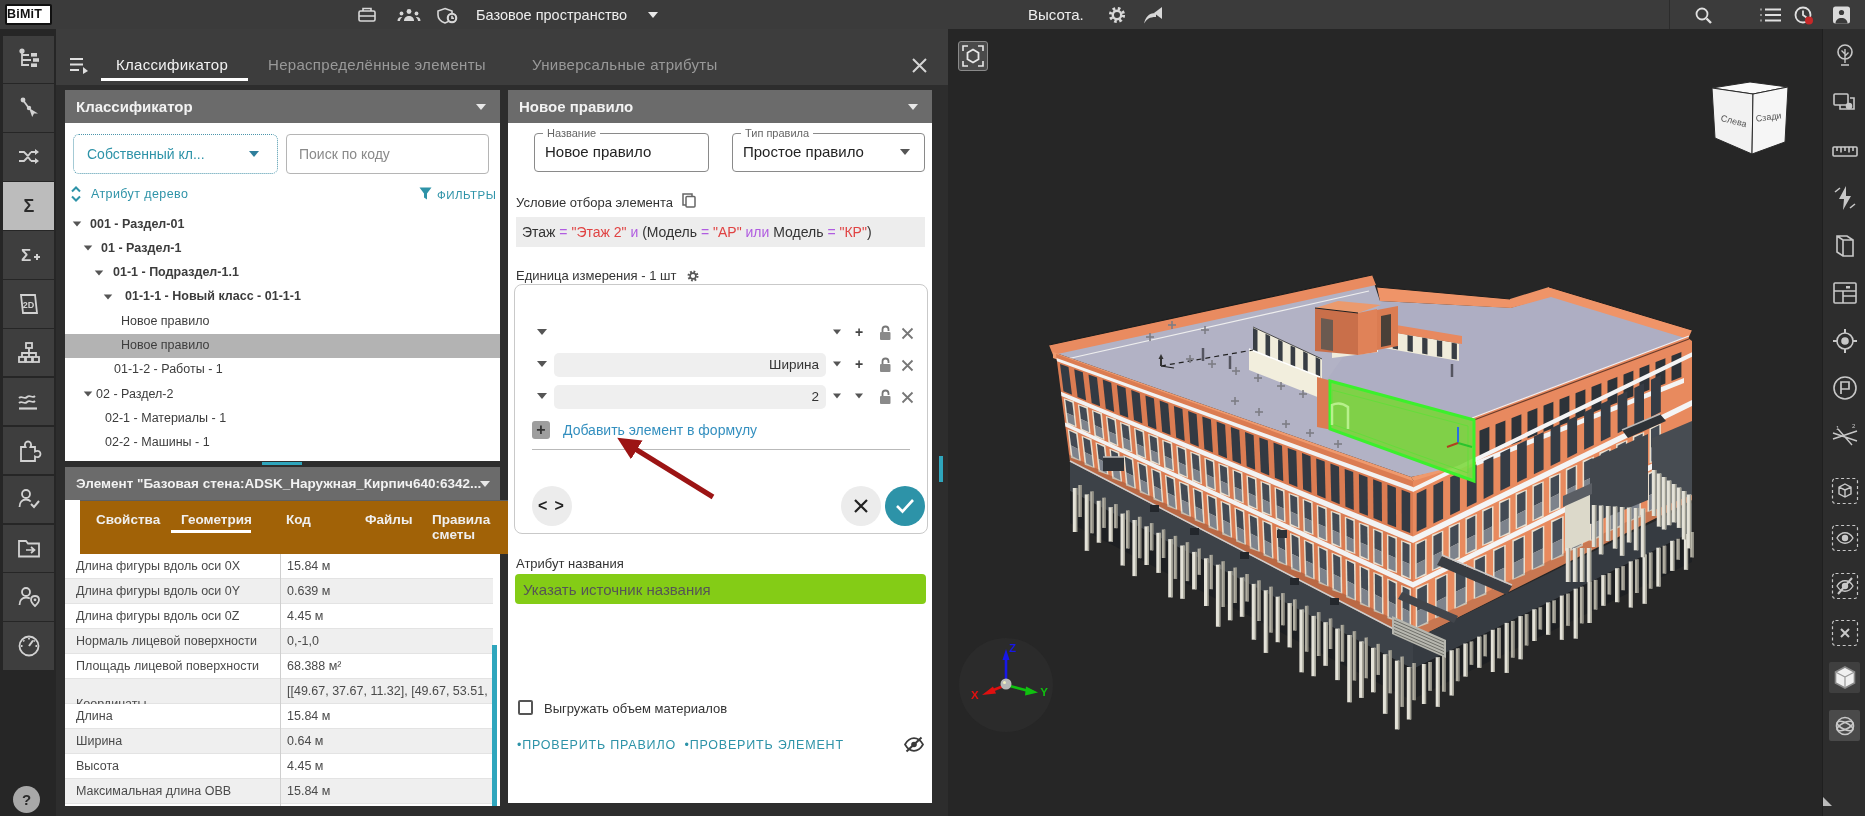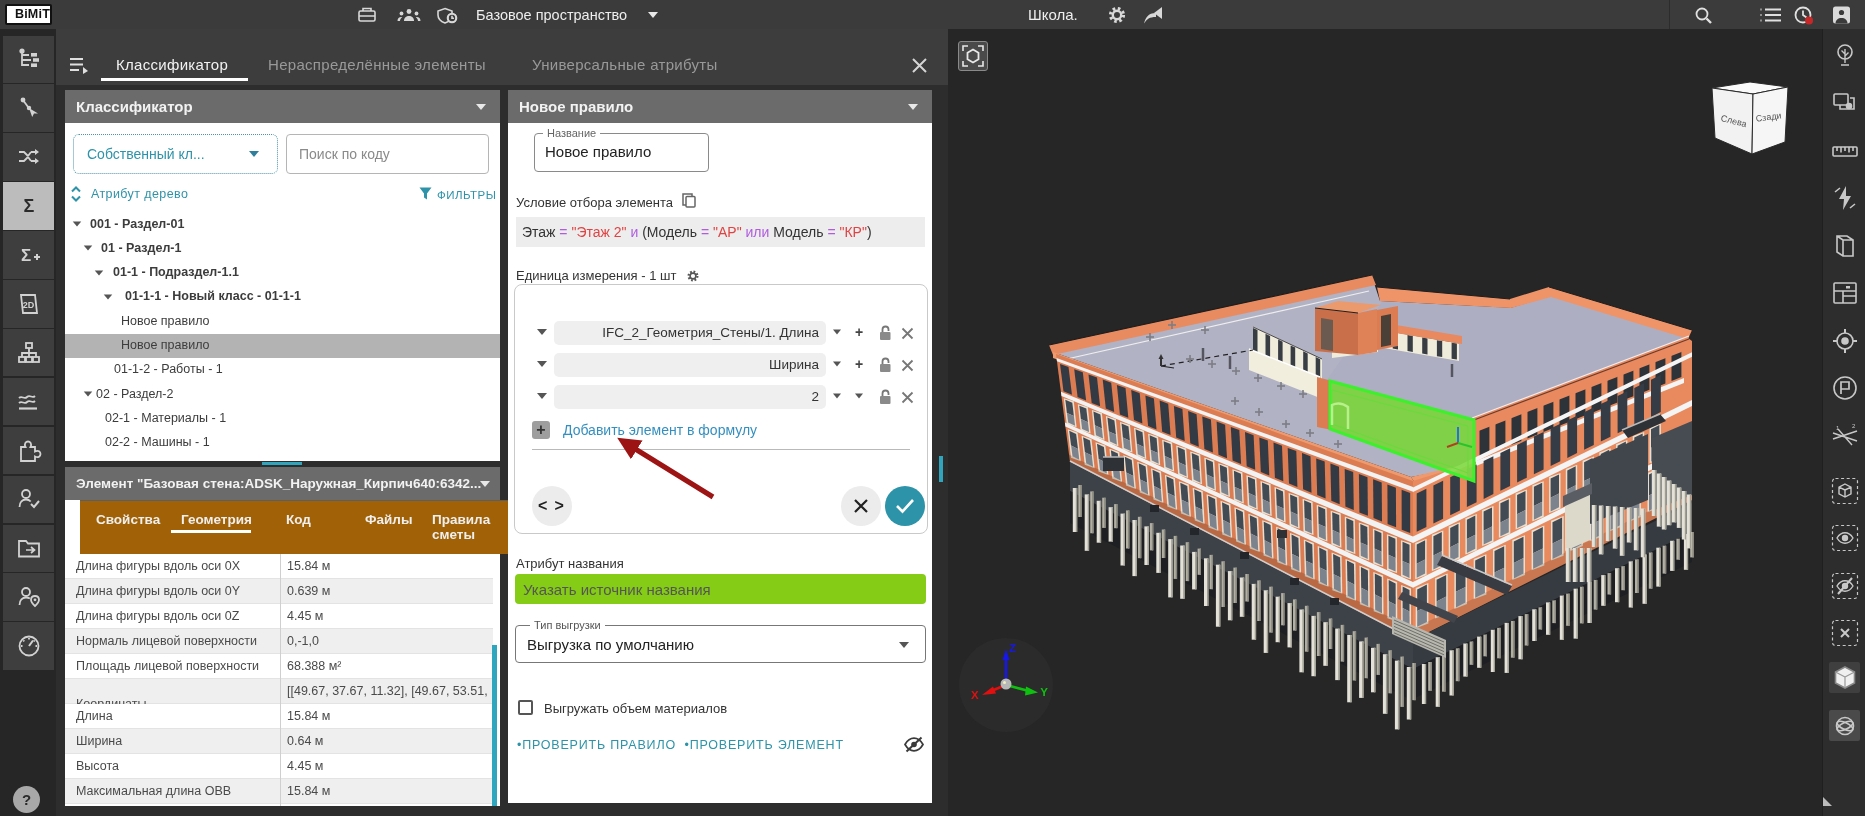--- a/index.html
+++ b/index.html
@@ -12,40 +12,40 @@
 #tabs{position:absolute;left:0;top:0;width:892px;height:56px;background:#3d3d3d}
 .panel{position:absolute;background:#fff}
 .phead{position:absolute;left:0;top:0;right:0;height:33px;background:#6b6b6b;color:#f2f2f2;
 font-weight:bold;font-size:15px;line-height:33px;padding-left:11px;padding-right:26px;white-space:nowrap;overflow:hidden}
 .caret{display:inline-block;width:0;height:0;border-left:5.5px solid transparent;border-right:5.5px solid transparent;border-top:6.5px solid #e8e8e8}
 .caretd{display:inline-block;width:0;height:0;border-left:5px solid transparent;border-right:5px solid transparent;border-top:6px solid #555}
 .teal{color:#2e93a8}
 #vp{position:absolute;left:948px;top:29px;width:917px;height:787px;background:#262626}
 </style></head><body>
 <div id="topbar">
- <div class="abs" style="left:5px;top:4px;width:47px;height:21px;background:#fff;border:2px solid #111;border-radius:2px;color:#111;font-weight:bold;font-size:12.5px;text-align:right;line-height:17px;letter-spacing:0.2px">BiMiT</div>
+ <div class="abs" style="left:5px;top:4px;width:47px;height:21px;background:#fff;border:2px solid #111;border-radius:2px;color:#111;font-weight:bold;font-size:12.5px;text-align:left;line-height:17px;letter-spacing:0.2px">BiMiT</div>
  <svg class="abs" style="left:357px;top:5px" width="110" height="20" viewBox="0 0 110 20">
   <g stroke="#d8d8d8" stroke-width="1.6" fill="none">
    <rect x="2" y="6" width="16" height="10" rx="1.5"></rect>
         <path d="M6 6 V3.5 h8 V6 M2 11 h16"></path>
    <circle cx="52" cy="6.5" r="2.4" fill="#d8d8d8" stroke="none"></circle>
         <path d="M47 16 c0-3.2 2.2-5 5-5 s5 1.8 5 5 z" fill="#d8d8d8" stroke="none"></path>
    <circle cx="44.5" cy="8.5" r="1.9" fill="#d8d8d8" stroke="none"></circle>
         <path d="M40.5 16 c0-2.6 1.5-4 3.8-4 l1 0.2 c-1.5 1-2.3 2.3-2.3 3.8 z" fill="#d8d8d8" stroke="none"></path>
    <circle cx="59.5" cy="8.5" r="1.9" fill="#d8d8d8" stroke="none"></circle>
         <path d="M63.5 16 c0-2.6 -1.5-4 -3.8-4 l-1 0.2 c1.5 1 2.3 2.3 2.3 3.8 z" fill="#d8d8d8" stroke="none"></path>
    <path d="M88 3.5 l7 2.5 v4 c0 4.5-3 6.5-7 8 c-4-1.5-7-3.5-7-8 v-4 z"></path>
    <circle cx="95" cy="13" r="4.5" fill="#3b3b3b"></circle>
         <circle cx="95" cy="13" r="4"></circle>
         <path d="M95 10.8 v2.4 h2"></path>
   </g>
     </svg>
  <div class="abs" style="left:476px;top:7px;font-size:14.5px;color:#eee">Базовое пространство</div>
  <div class="abs caret" style="left:648px;top:12px"></div>
- <div class="abs" style="left:1028px;top:6px;font-size:15px;color:#eee">Школа.</div>
+ <div class="abs" style="left:1028px;top:6px;font-size:15px;color:#eee">Высота.</div>
  <svg class="abs" style="left:1106px;top:4px" width="60" height="22" viewBox="0 0 60 22">
   <g stroke="#d8d8d8" stroke-width="1.6" fill="none">
    <circle cx="11" cy="11" r="6.5" stroke-width="3.2" stroke-dasharray="2.55,2.56"></circle>
    <circle cx="11" cy="11" r="4.2" stroke-width="2.4"></circle>
    <path d="M48 9 l8-6 v12 z" fill="#d8d8d8" stroke="none"></path>
         <path d="M50 9 c-8 0-10.5 5-12 10.5 c3.2-4.5 5.2-6.5 12-6.5 z" fill="#d8d8d8" stroke="none"></path>
   </g>
     </svg>
  <div class="abs" style="left:1669px;top:0;width:1px;height:29px;background:#2c2c2c"></div>
  <svg class="abs" style="left:1690px;top:4px" width="170" height="22" viewBox="0 0 170 22">
@@ -256,38 +256,40 @@
       </div>
       <div class="abs" style="left:215px;top:87px;width:1px;height:252px;background:#cfcfcf"></div>
       <div class="abs" style="left:427px;top:178px;width:5px;height:161px;background:#2fa6bd"></div>
     </div>
     <div class="panel" style="left:452px;top:61px;width:424px;height:713px">
       <div class="phead">Новое правило<span class="caret" style="position:absolute;right:14px;top:14px"></span></div>
       <div class="abs" style="left:26px;top:43px;width:175px;height:39px;border:1.5px solid #8a8a8a;border-radius:4px">
  <div class="abs" style="left:8px;top:-7px;background:#fff;padding:0 4px;font-size:11px;color:#666">Название</div>
  <div class="abs" style="left:10px;top:9px;font-size:15px;color:#222">Новое правило</div>
       </div>
+      <div class="abs" style="left:224px;top:43px;width:193px;height:39px;border:1.5px solid #8a8a8a;border-radius:4px">
+ <div class="abs" style="left:8px;top:-7px;background:#fff;padding:0 4px;font-size:11px;color:#666">Тип правила</div>
+ <div class="abs" style="left:10px;top:9px;font-size:15px;color:#222">Простое правило</div>
+ <div class="abs caretd" style="right:14px;top:15px"></div>
+      </div>
       <div class="abs" style="left:8px;top:105px;font-size:13px;color:#333">Условие отбора элемента</div>
       <svg class="abs" style="left:174px;top:103px" width="14" height="15" viewBox="0 0 14 15" fill="none" stroke="#666" stroke-width="1.5">
  <rect x="4" y="3.5" width="9" height="10.5" rx="1"></rect>
         <path d="M10 3.5 V1 H1 v11 h3"></path>
       </svg>
       <div class="abs" style="left:8px;top:127px;width:409px;height:30px;background:#ededed">
  <div class="abs" style="left:6px;top:7px;font-size:14px;color:#333;white-space:nowrap">Этаж <span style="color:#b05ce0">=</span> <span style="color:#e04343">"Этаж 2"</span> <span style="color:#b05ce0">и</span> (Модель <span style="color:#b05ce0">=</span> <span style="color:#e04343">"АР"</span> <span style="color:#b05ce0">или</span> Модель <span style="color:#b05ce0">=</span> <span style="color:#e04343">"КР"</span>)</div>
       </div>
       <div class="abs" style="left:8px;top:178px;font-size:13px;color:#333">Единица измерения - 1 шт</div>
       <svg class="abs" style="left:178px;top:179px" width="14" height="14" viewBox="0 0 14 14" fill="none">
         <circle cx="7" cy="7" r="4.4" stroke="#555" stroke-width="2.2" stroke-dasharray="1.75,1.7"></circle>
         <circle cx="7" cy="7" r="2.9" stroke="#555" stroke-width="1.6"></circle>
       </svg>
       <div class="abs" style="left:6px;top:194px;width:414px;height:250px;border:1px solid #c9c9c9;border-radius:8px;background:#fff">
         <div class="abs caretd" style="left:22px;top:44px"></div>
-        <div class="abs" style="left:39px;top:36px;width:272px;height:24px;background:#efefef;border-radius:5px">
-          <div class="abs" style="right:7px;top:4px;font-size:13.5px;color:#333;white-space:nowrap">IFC_2_Геометрия_Стены/1. Длина</div>
-        </div>
         <div class="abs caretd" style="left:317px;top:44px;transform:scale(.8)"></div>
         <div class="abs" style="left:340px;top:39px;font-size:14px;color:#444;font-weight:bold">+</div>
         <svg class="abs" style="left:362px;top:39px" width="16" height="18" viewBox="0 0 16 18" fill="none" stroke="#777" stroke-width="1.8">
       <rect x="3" y="8" width="10.5" height="8" rx="1" fill="#8a8a8a" stroke="none"></rect>
           <path d="M5.5 8 V5.5 a3 3 0 0 1 6 0 V7"></path>
         </svg>
         <svg class="abs" style="left:386px;top:42px" width="13" height="13" viewBox="0 0 13 13" stroke="#777" stroke-width="1.8">
           <path d="M1.5 1.5 l10 10 M11.5 1.5 l-10 10"></path>
         </svg>
         <div class="abs caretd" style="left:22px;top:76px"></div>
@@ -327,25 +329,20 @@
         </div>
         <div class="abs" style="left:370px;top:201px;width:40px;height:40px;border-radius:50%;background:#2d93a8">
  <svg style="position:absolute;left:10px;top:12px" width="20" height="16" viewBox="0 0 20 16" fill="none" stroke="#fff" stroke-width="2.6">
             <path d="M2 8 l5.5 5.5 L18 2"></path>
           </svg>
         </div>
       </div>
       <div class="abs" style="left:8px;top:466px;font-size:13px;color:#333">Атрибут названия</div>
       <div class="abs" style="left:7px;top:484px;width:411px;height:30px;background:#84cc16;border-radius:4px">
  <div class="abs" style="left:8px;top:7px;font-size:15px;color:#555">Указать источник названия</div>
-      </div>
-      <div class="abs" style="left:7px;top:535px;width:411px;height:38px;border:1px solid #777;border-radius:4px">
- <div class="abs" style="left:14px;top:-7px;background:#fff;padding:0 4px;font-size:11px;color:#555">Тип выгрузки</div>
- <div class="abs" style="left:11px;top:10px;font-size:15px;color:#222">Выгрузка по умолчанию</div>
- <div class="abs caretd" style="right:16px;top:16px"></div>
       </div>
       <div class="abs" style="left:10px;top:610px;width:15px;height:15px;border:2px solid #555;border-radius:2px"></div>
       <div class="abs" style="left:36px;top:611px;font-size:13px;color:#333">Выгружать объем материалов</div>
       <div class="abs" style="left:9px;top:648px;font-size:12.5px;color:#2d93a8;letter-spacing:0.8px;white-space:nowrap">•ПРОВЕРИТЬ ПРАВИЛО&nbsp;&nbsp;•ПРОВЕРИТЬ ЭЛЕМЕНТ</div>
       <svg class="abs" style="left:395px;top:646px" width="22" height="17" viewBox="0 0 22 17" fill="none" stroke="#3a3a3a" stroke-width="1.7">
  <path d="M2 8.5 c2.5-4.3 6-6.3 9-6.3 s6.5 2 9 6.3 c-2.5 4.3-6 6.3-9 6.3 s-6.5-2-9-6.3 z"></path>
  <circle cx="11" cy="8.5" r="2.8" fill="#3a3a3a" stroke="none"></circle>
  <path d="M3.5 15.5 L18.5 1.5" stroke-width="2"></path>
       </svg>
     </div>

